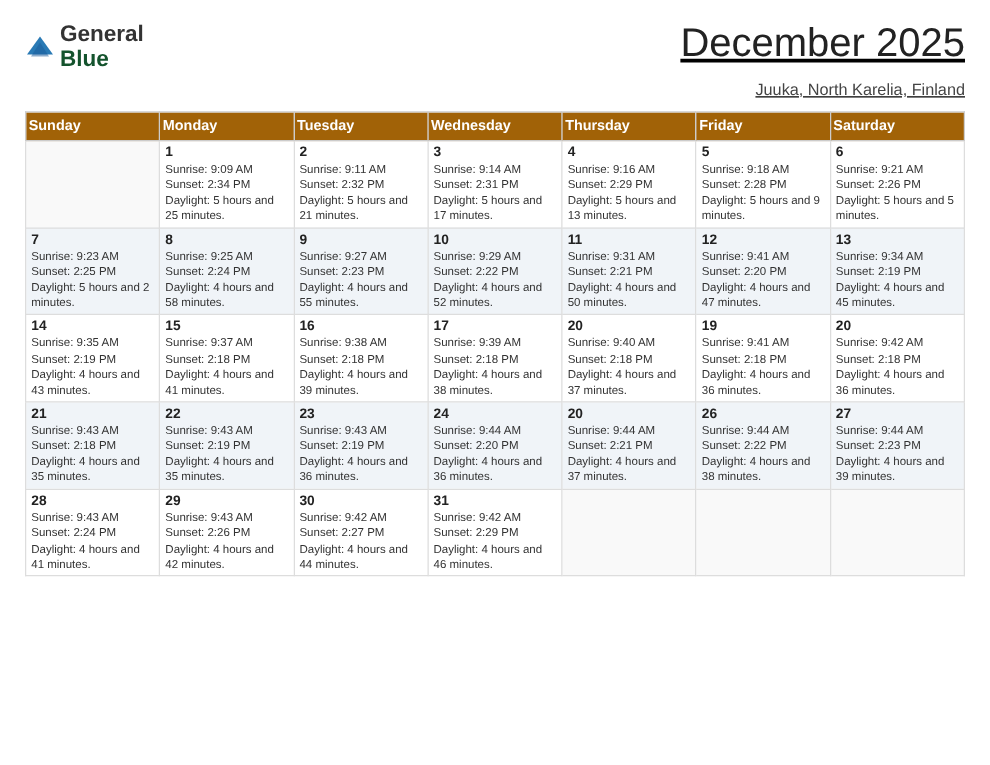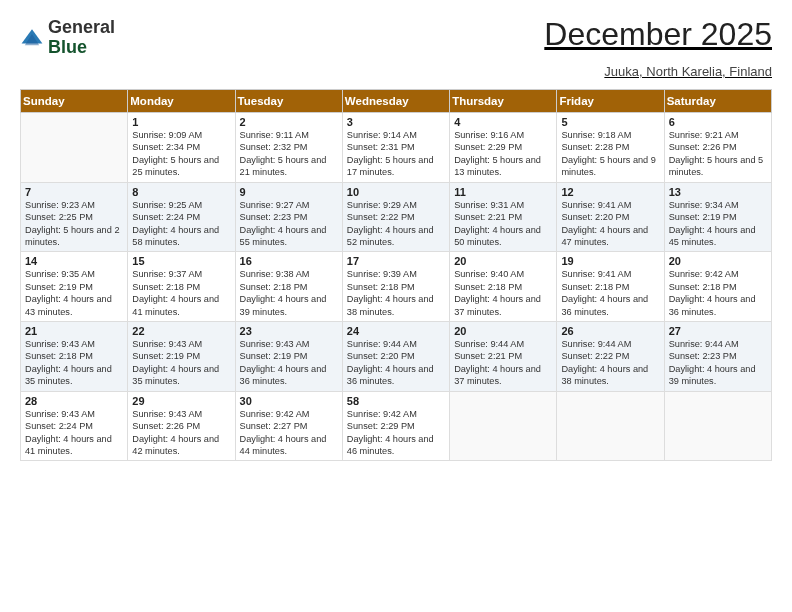--- a/index.html
+++ b/index.html
@@ -251,21 +251,21 @@
           </td>
           <td>
             <span class="day-num">29</span>
             <div class="day-info"><span>Sunrise: 9:43 AM</span><br><span>Sunset: 2:26 PM</span><br><span>Daylight: 4 hours and 42 minutes.</span></div>
           </td>
           <td>
             <span class="day-num">30</span>
             <div class="day-info"><span>Sunrise: 9:42 AM</span><br><span>Sunset: 2:27 PM</span><br><span>Daylight: 4 hours and 44 minutes.</span></div>
           </td>
           <td>
-            <span class="day-num">58</span>
+            <span class="day-num">31</span>
             <div class="day-info"><span>Sunrise: 9:42 AM</span><br><span>Sunset: 2:29 PM</span><br><span>Daylight: 4 hours and 46 minutes.</span></div>
           </td>
           <td class="empty"></td>
           <td class="empty"></td>
           <td class="empty"></td>
         </tr>
       </tbody>
   </table>
 </div>
 

